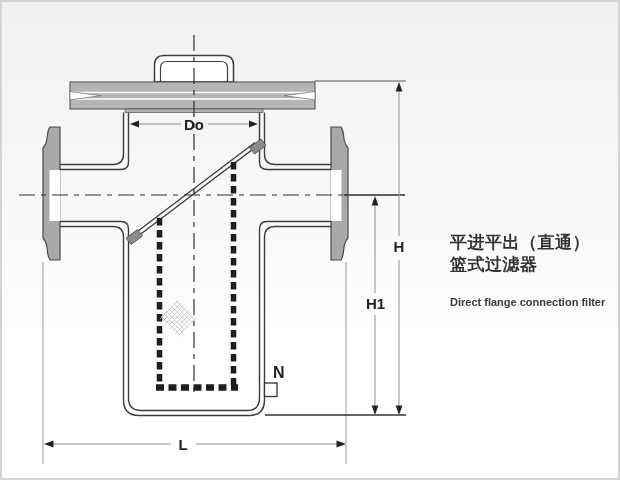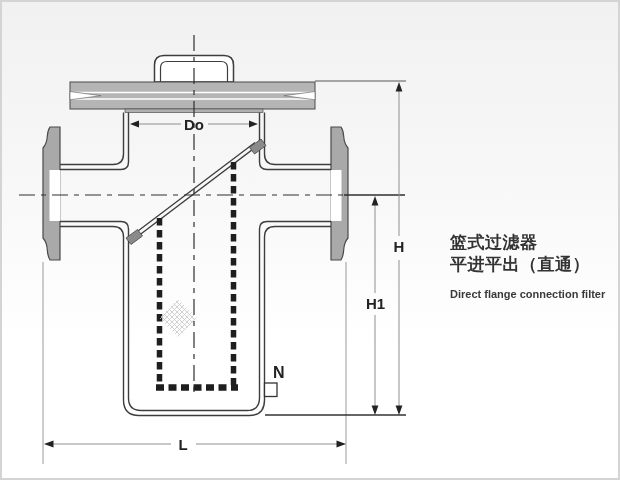--- a/index.html
+++ b/index.html
@@ -20,21 +20,21 @@
   .dim-label-n{font-size:16px;}
   .title-block{
     position:absolute;left:448px;top:230px;width:165px;
     color:#333;
   }
   .title-zh{
     font-size:17px;font-weight:700;line-height:22px;
     letter-spacing:.5px;white-space:nowrap;
   }
   .title-en{
-    margin-top:12px;font-size:11px;font-weight:700;color:#3a3a3a;
+    margin-top:20px;font-size:11px;font-weight:700;color:#3a3a3a;
     white-space:nowrap;
   }
 </style>
 </head>
 <body>
 
 <div class="canvas">
 
   <svg class="drawing-svg" width="620" height="480" viewBox="0 0 620 480">
     <defs>
@@ -131,18 +131,18 @@
 
     <g>
       <path d="M51,442 H169 M194,442 H335" stroke="#8f8f8f" stroke-width="1" fill="none"></path>
       <polygon points="42,442 51.5,438.6 51.5,445.4" fill="#222"></polygon>
       <polygon points="344,442 334.5,438.6 334.5,445.4" fill="#222"></polygon>
       <text class="dim-label" x="181" y="447.5" text-anchor="middle">L</text>
     </g>
   </svg>
 
   <div class="title-block">
+    <div class="title-zh">平进平出（直通）</div>
     <div class="title-zh">篮式过滤器</div>
-    <div class="title-zh">平进平出（直通）</div>
     <div class="title-en">Direct flange connection filter</div>
   </div>
 
 </div>
 
 </body></html>

